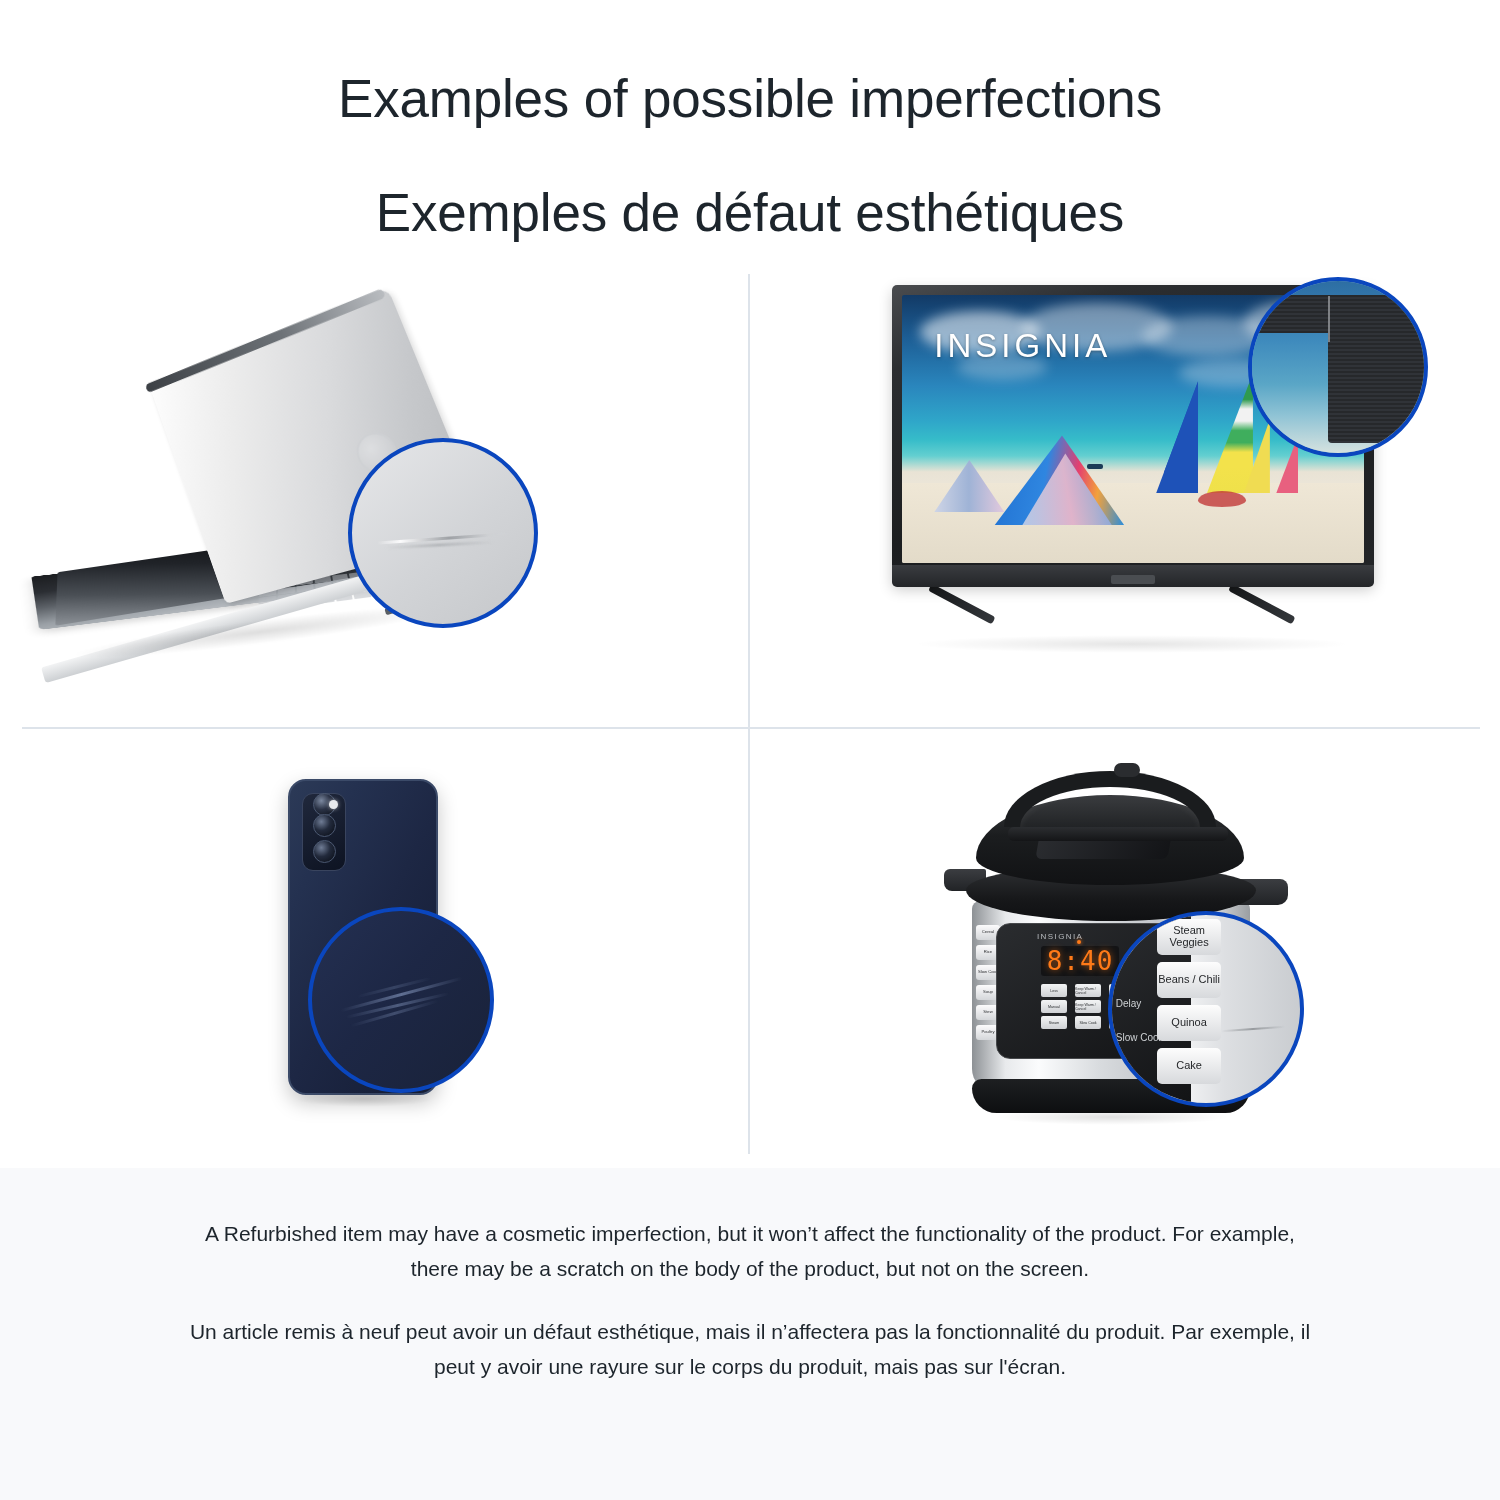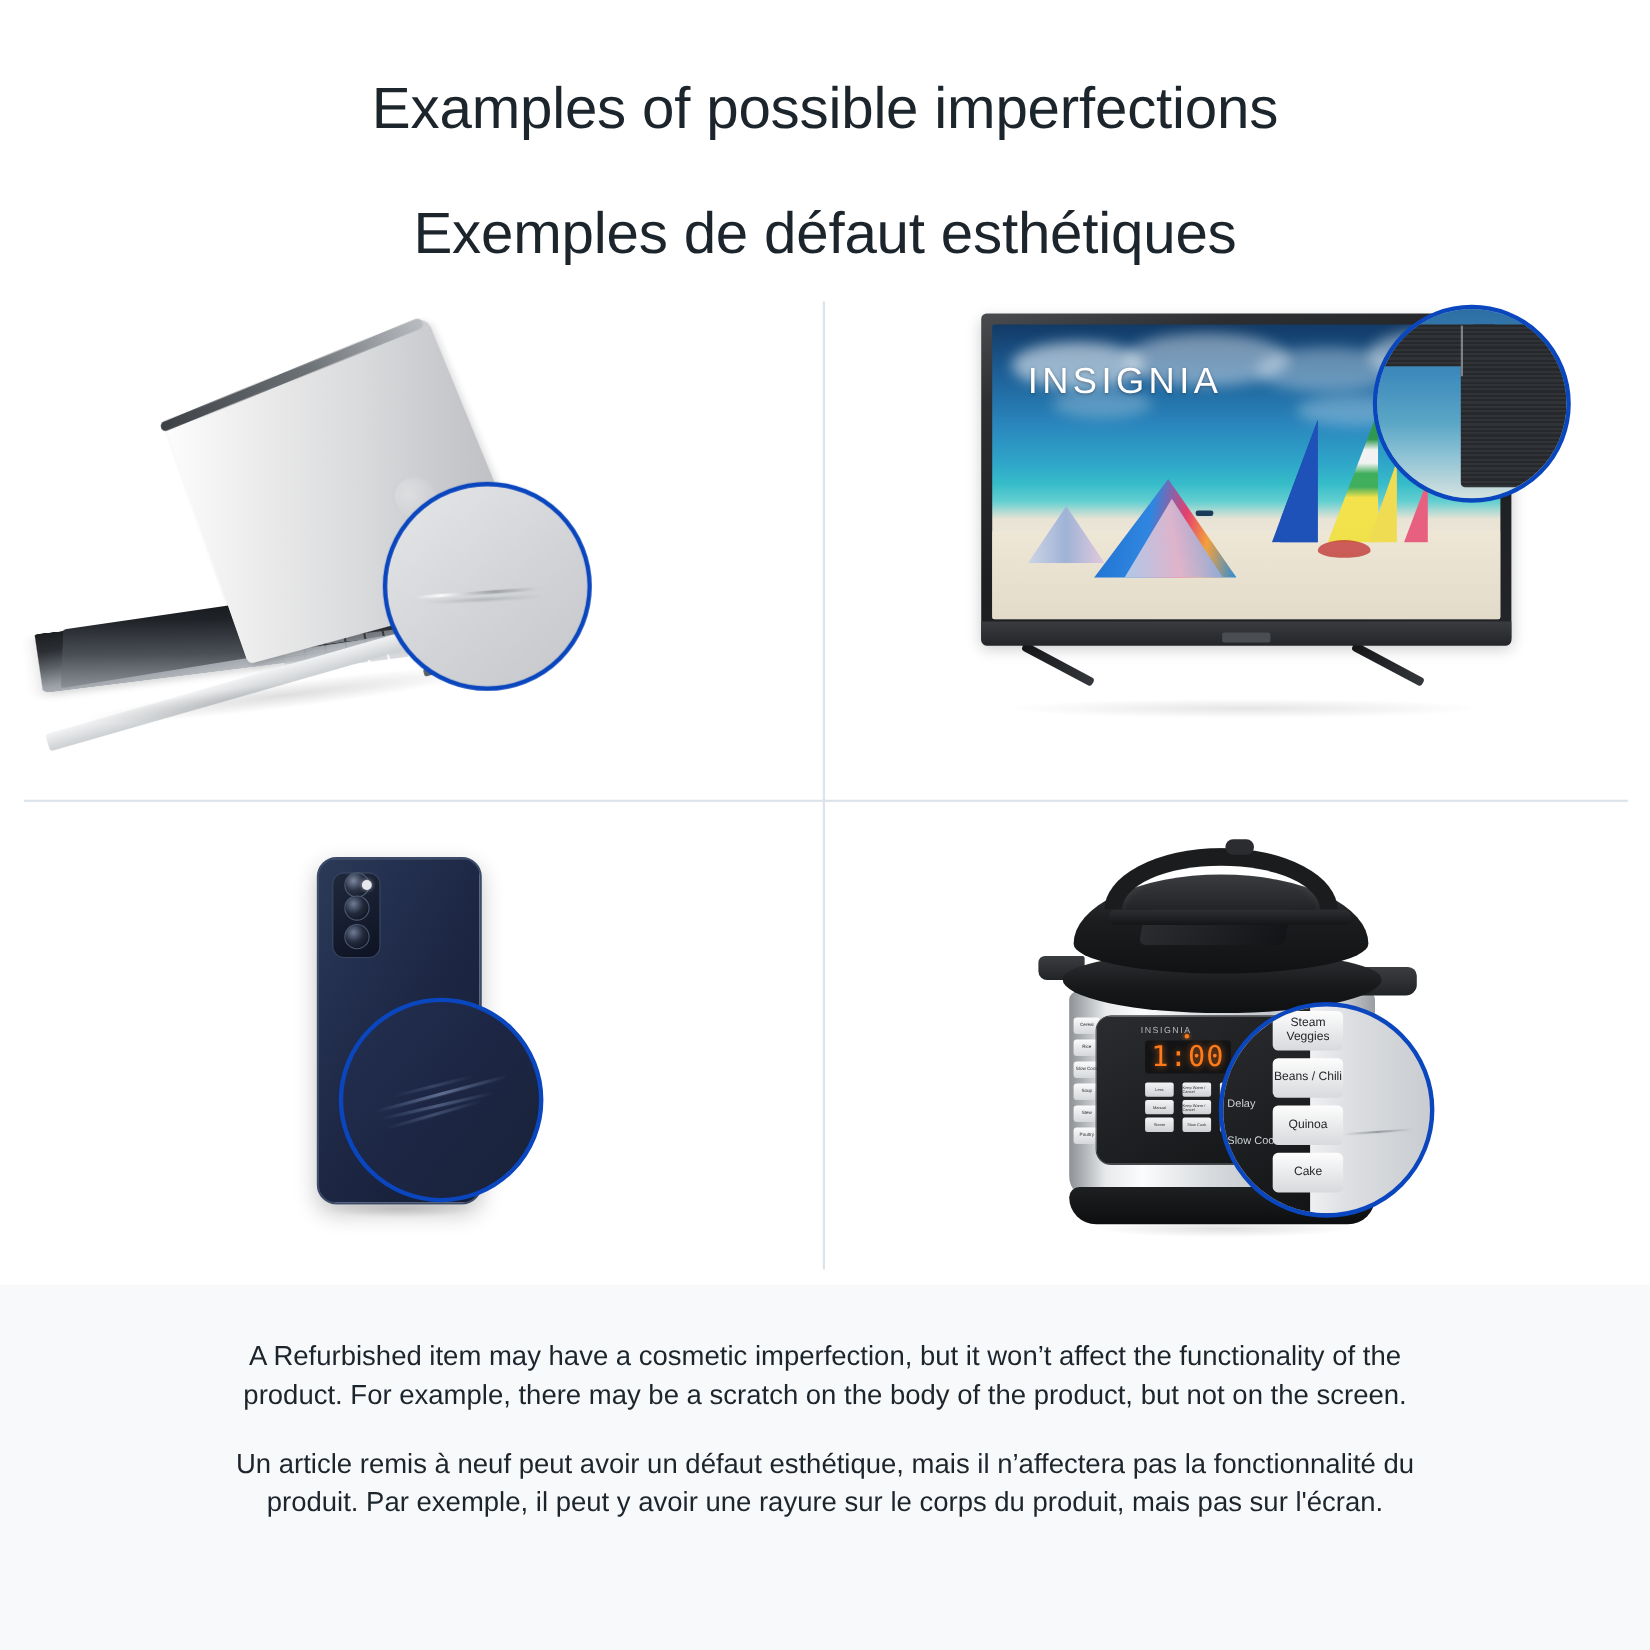--- a/index.html
+++ b/index.html
@@ -267,21 +267,21 @@
     line-height:1.05; }
   .mag-cooker .zlab{ position:absolute; left:2%; font-size:10px; color:#cfd2d5; }
   .mag-cooker .zscr{ position:absolute; right:8%; top:60%; width:34%; height:2px;
     background:linear-gradient(90deg,rgba(0,0,0,0),rgba(110,114,118,.6),rgba(0,0,0,0));
     transform:rotate(-4deg); filter:blur(.5px); }
 
   
   .footer{ position:absolute; top:1168px; left:0; width:1500px; height:332px;
            background:#f8f9fb; display:flex; flex-direction:column;
            align-items:center; padding-top:48px; }
-  .para{ width:1140px; text-align:center; color:#1d252c; font-size:25px;
+  .para{ width:1140px; text-align:center; color:#1d252c; font-size:21px;
          line-height:35px; font-weight:400; }
   .para + .para{ margin-top:28px;text-align:center; }
 </style>
 </head>
 <body>
 
 <div class="page">
 
   <div class="header">
     <div class="title-line">Examples of possible imperfections</div>
@@ -431,21 +431,21 @@
           <div class="ck-lbtn">Slow Cook</div>
           <div class="ck-lbtn">Soup</div>
           <div class="ck-lbtn">Stew</div>
           <div class="ck-lbtn">Poultry</div>
         </div>
 
         <div class="ck-panel">
           <div class="ck-brand">INSIGNIA</div>
           <div class="ck-dot"></div>
           <div class="ck-display">
-            <span class="ck-time">1:00</span>
+            <span class="ck-time">8:40</span>
           </div>
           <div class="ck-smallrow">
             <div class="ck-srbtn" style="left:0;top:0;">Less</div>
             <div class="ck-srbtn" style="left:34px;top:0;">Keep Warm / Cancel</div>
             <div class="ck-srbtn" style="left:68px;top:0;">More</div>
             <div class="ck-srbtn" style="left:0;top:16px;">Manual</div>
             <div class="ck-srbtn" style="left:34px;top:16px;">Keep Warm / Cancel</div>
             <div class="ck-srbtn" style="left:68px;top:16px;">Delay</div>
             <div class="ck-srbtn" style="left:0;top:32px;">Steam</div>
             <div class="ck-srbtn" style="left:34px;top:32px;">Slow Cook</div>

